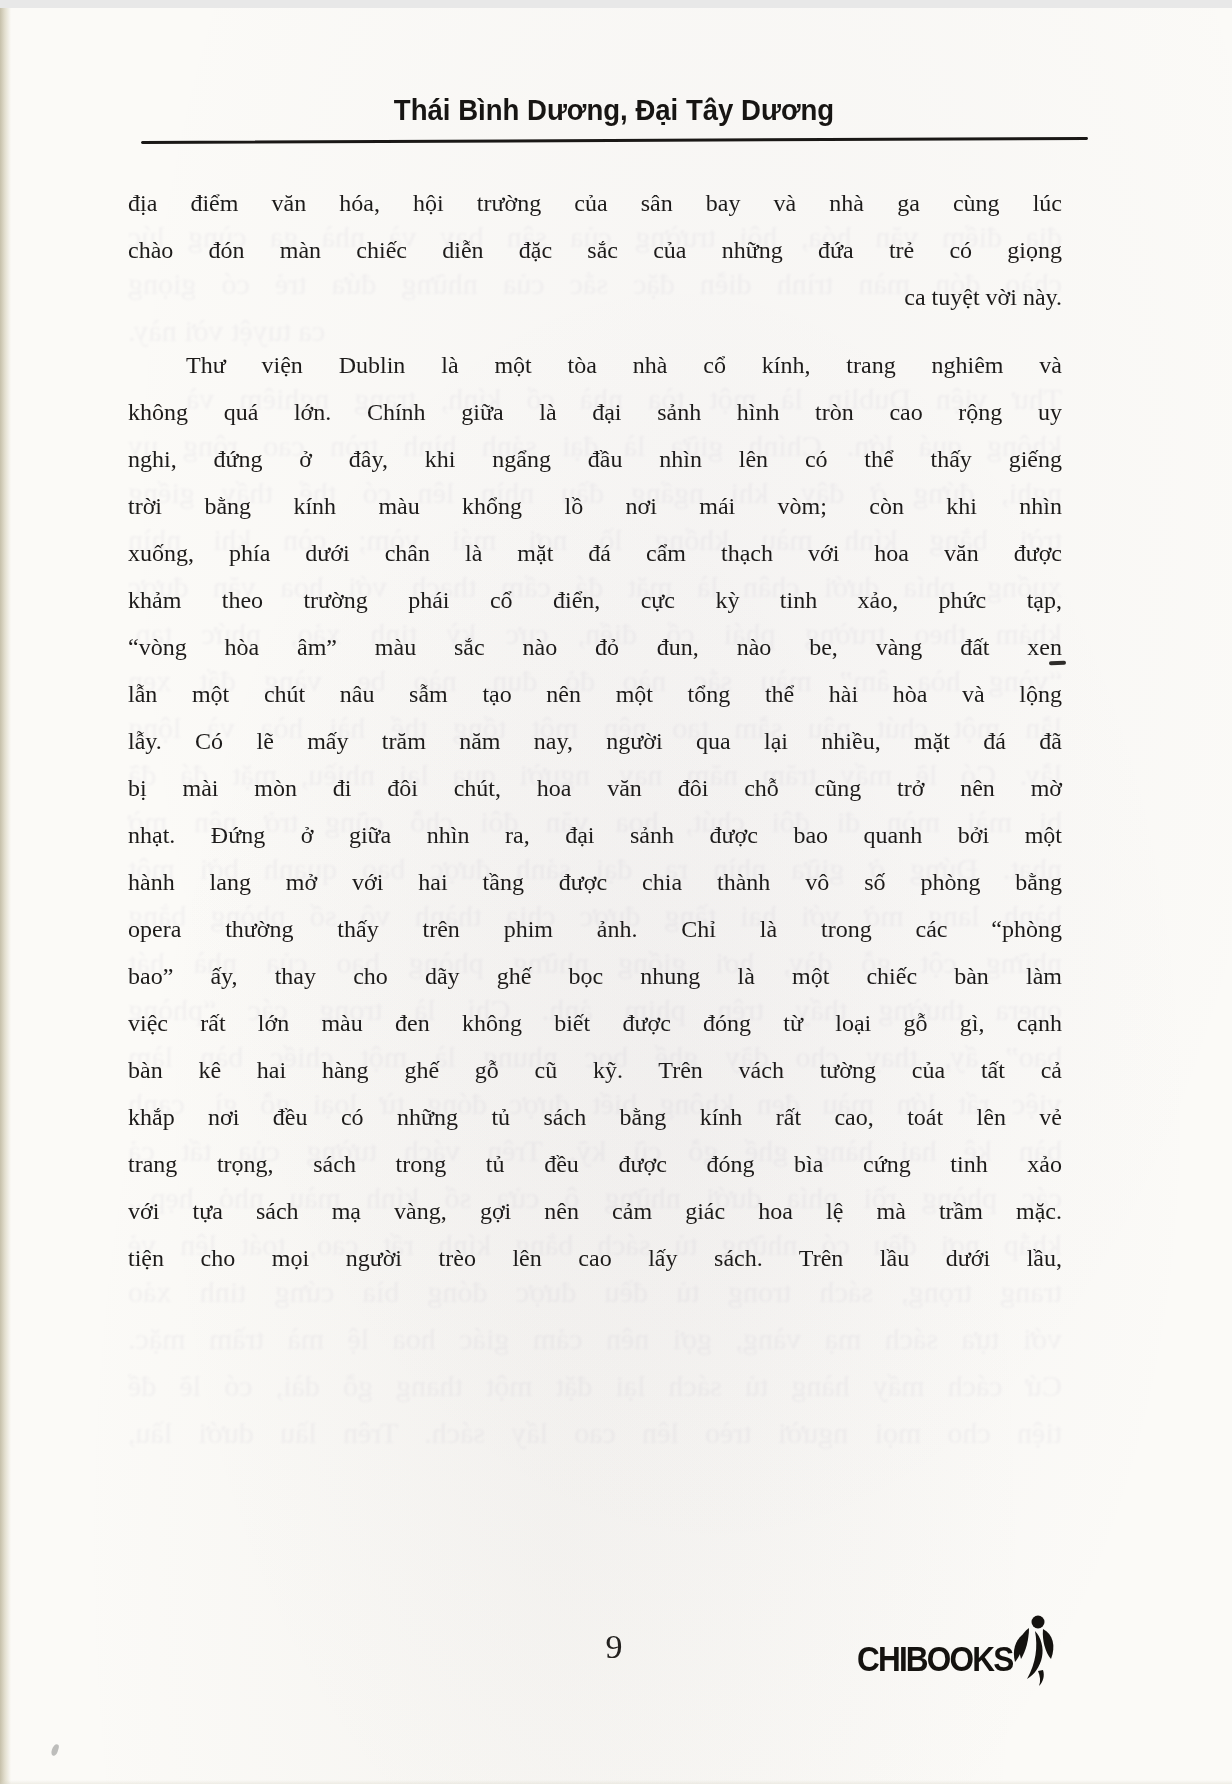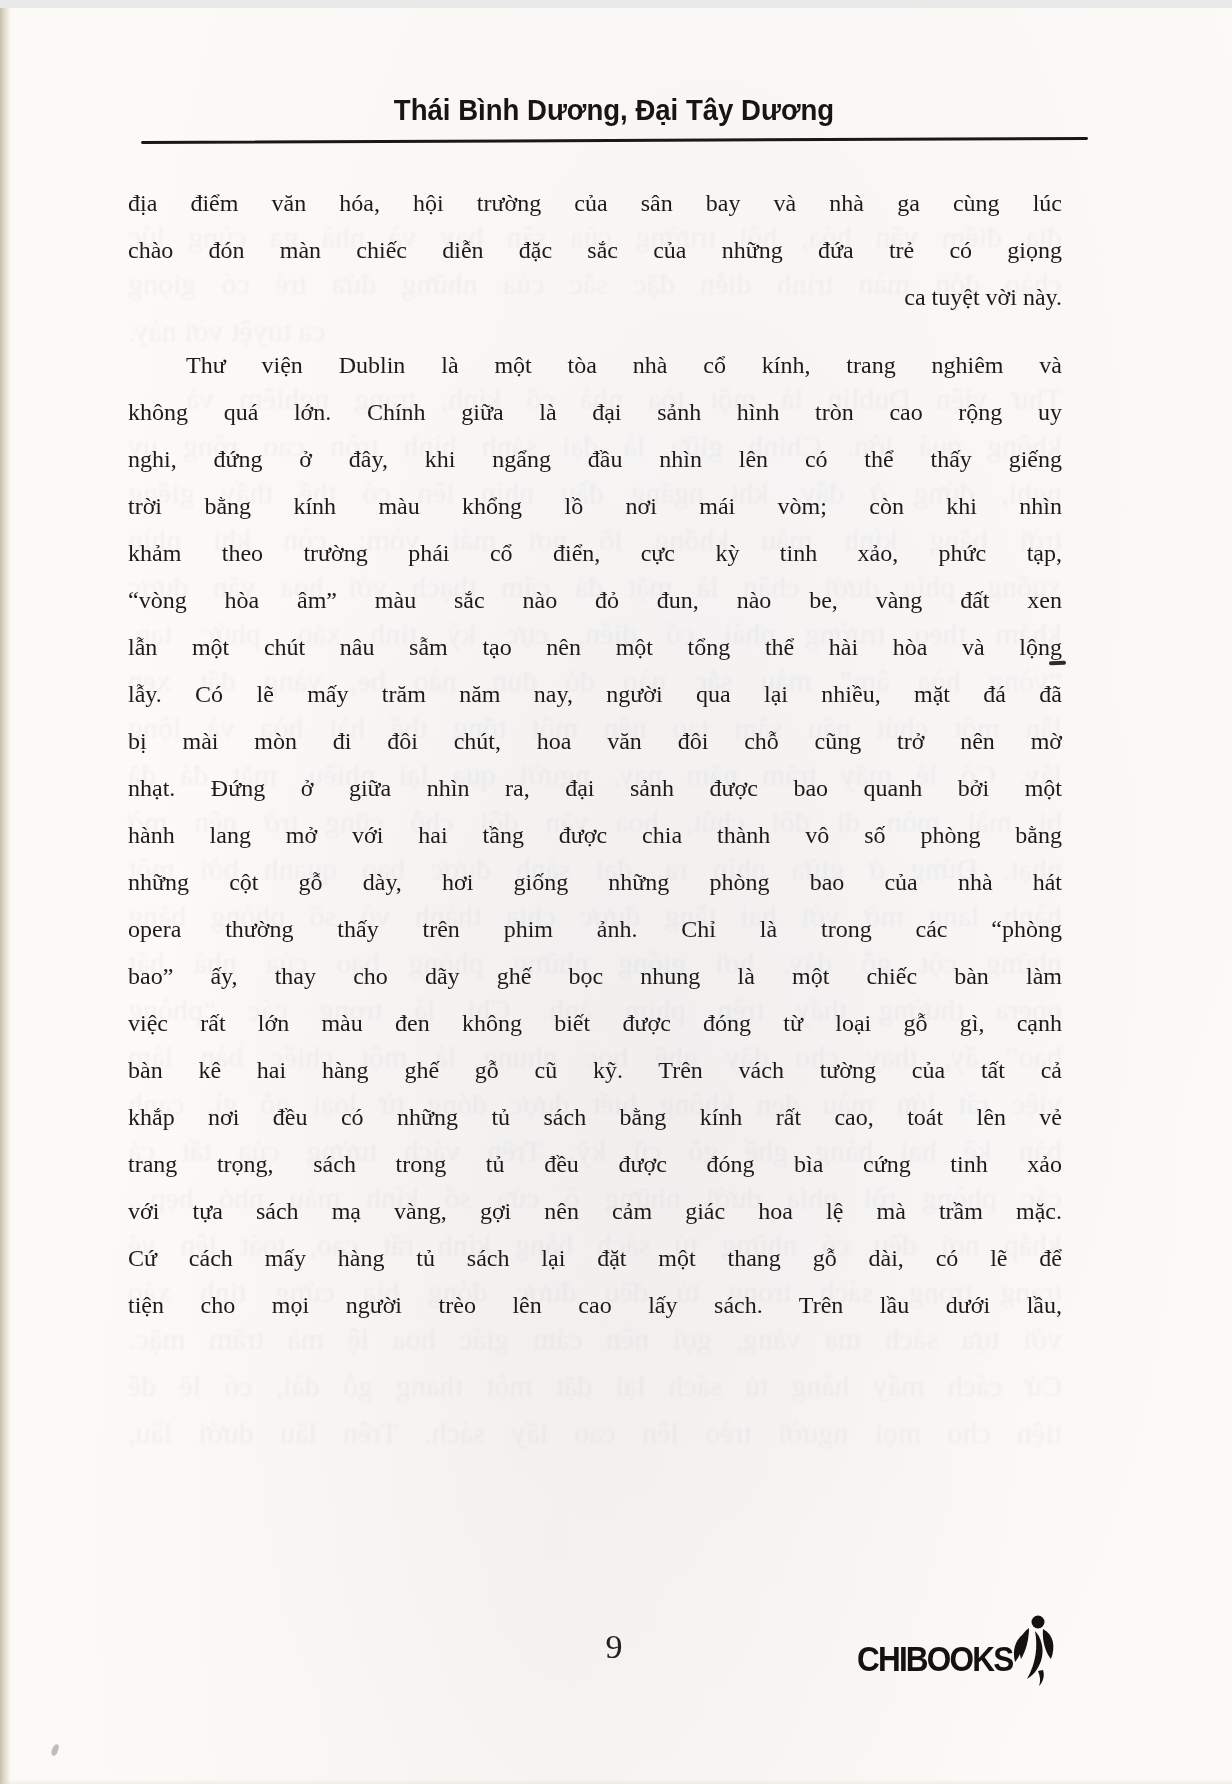--- a/index.html
+++ b/index.html
@@ -143,36 +143,35 @@
     <div class="para">
       <div class="ln j">địa điểm văn hóa, hội trường của sân bay và nhà ga cùng lúc</div>
       <div class="ln j">chào đón màn chiếc diễn đặc sắc của những đứa trẻ có giọng</div>
       <div class="ln">ca tuyệt vời này.</div>
     </div>
     <div class="para">
       <div class="ln j ind">Thư viện Dublin là một tòa nhà cổ kính, trang nghiêm và</div>
       <div class="ln j">không quá lớn. Chính giữa là đại sảnh hình tròn cao rộng uy</div>
       <div class="ln j">nghi, đứng ở đây, khi ngẩng đầu nhìn lên có thể thấy giếng</div>
       <div class="ln j">trời bằng kính màu khổng lồ nơi mái vòm; còn khi nhìn</div>
+      <div class="ln j">xuống, phía dưới chân là mặt đá cẩm thạch với hoa văn được</div>
       <div class="ln j">khảm theo trường phái cổ điển, cực kỳ tinh xảo, phức tạp,</div>
       <div class="ln j">“vòng hòa âm” màu sắc nào đỏ đun, nào be, vàng đất xen</div>
       <div class="ln j">lẫn một chút nâu sẫm tạo nên một tổng thể hài hòa và lộng</div>
       <div class="ln j">lẫy. Có lẽ mấy trăm năm nay, người qua lại nhiều, mặt đá đã</div>
       <div class="ln j">bị mài mòn đi đôi chút, hoa văn đôi chỗ cũng trở nên mờ</div>
       <div class="ln j">nhạt. Đứng ở giữa nhìn ra, đại sảnh được bao quanh bởi một</div>
       <div class="ln j">hành lang mở với hai tầng được chia thành vô số phòng bằng</div>
-      <div class="ln j">những cột gỗ dày, hơi giống những phòng bao của nhà hát</div>
       <div class="ln j">opera thường thấy trên phim ảnh. Chỉ là trong các “phòng</div>
       <div class="ln j">bao” ấy, thay cho dãy ghế bọc nhung là một chiếc bàn làm</div>
       <div class="ln j">việc rất lớn màu đen không biết được đóng từ loại gỗ gì, cạnh</div>
       <div class="ln j">bàn kê hai hàng ghế gỗ cũ kỹ. Trên vách tường của tất cả</div>
       <div class="ln j">khắp nơi đều có những tủ sách bằng kính rất cao, toát lên vẻ</div>
       <div class="ln j">trang trọng, sách trong tủ đều được đóng bìa cứng tinh xảo</div>
       <div class="ln j">với tựa sách mạ vàng, gợi nên cảm giác hoa lệ mà trầm mặc.</div>
-      <div class="ln j">Cứ cách mấy hàng tủ sách lại đặt một thang gỗ dài, có lẽ để</div>
       <div class="ln j">tiện cho mọi người trèo lên cao lấy sách. Trên lầu dưới lầu,</div>
     </div>
   </main>
 
   <div class="ghost" id="ghost" aria-hidden="true">
     <div class="para">
       <div class="ln j">địa điểm văn hóa, hội trường của sân bay và nhà ga cùng lúc</div>
       <div class="ln j">chào đón màn trình diễn đặc sắc của những đứa trẻ có giọng</div>
       <div class="ln">ca tuyệt vời này.</div>
     </div>

